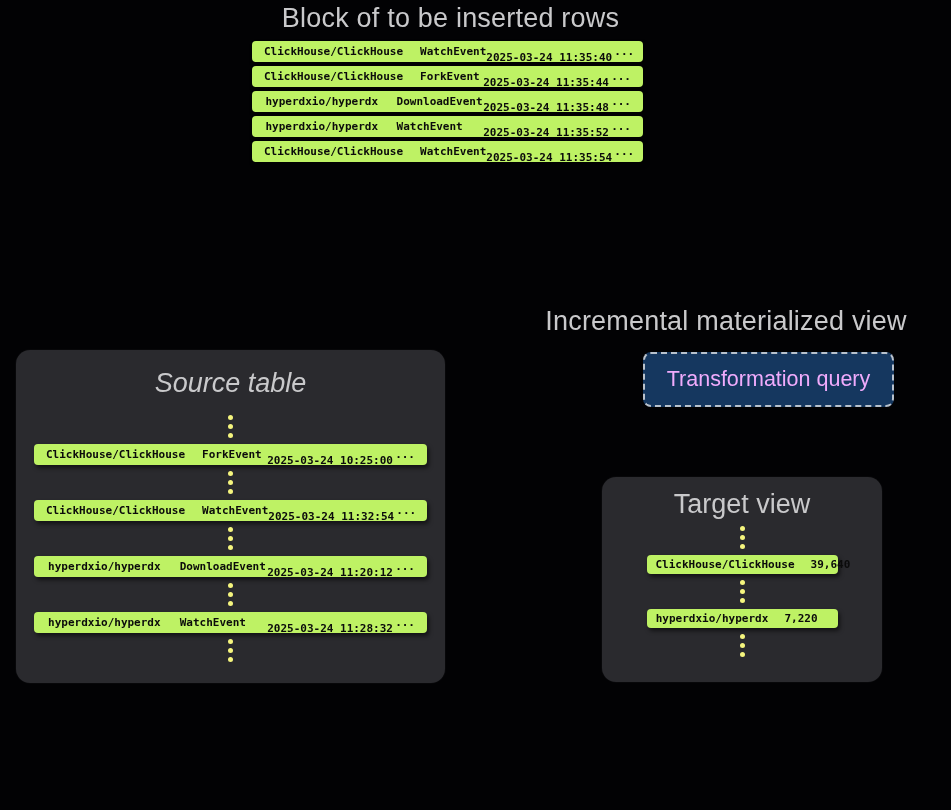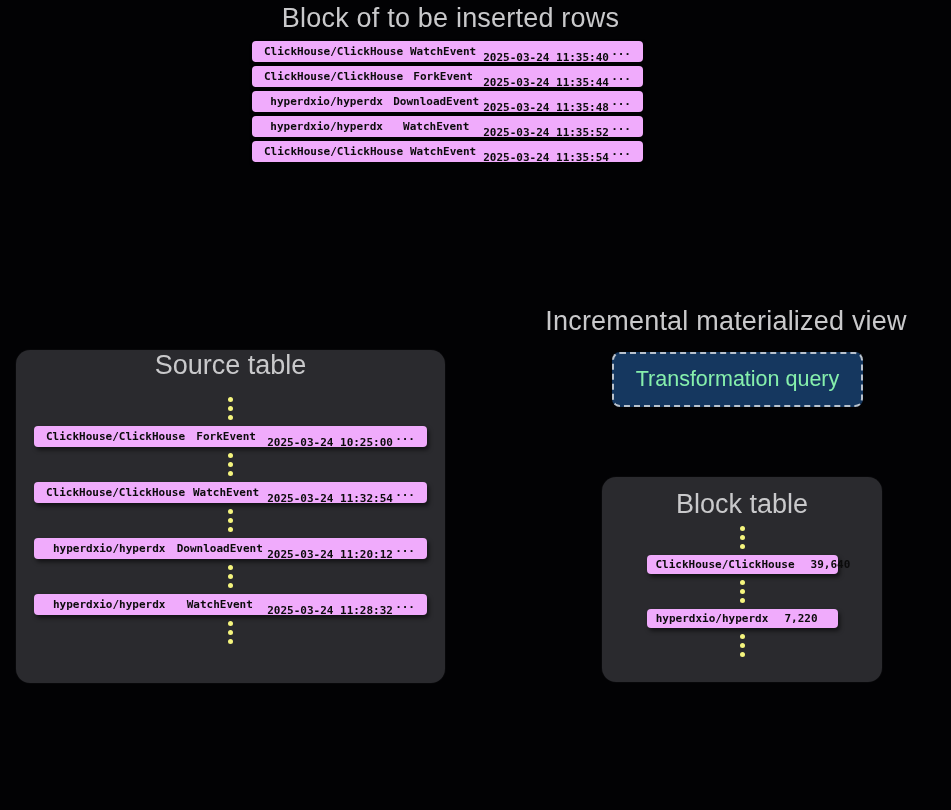--- a/index.html
+++ b/index.html
@@ -13,43 +13,43 @@
     text-align:center;letter-spacing:.2px;white-space:nowrap;
   }
   .panel{
     position:absolute;background:#2a2a2e;border-radius:14px;
     box-shadow:0 0 0 1px rgba(255,255,255,.025);
   }
   .panel-title{
     color:#c9c9cb;font-size:27px;font-weight:400;text-align:center;white-space:nowrap;
   }
   .yrow{
-    background:#f0abfc;color:#0b0b0b;border-radius:4px;
+    background:#bef264;color:#0b0b0b;border-radius:4px;
     font-family:"DejaVu Sans Mono", monospace;font-weight:bold;font-size:11px;
     display:flex;align-items:center;box-sizing:border-box;
     box-shadow:2px 3px 4px rgba(0,0,0,.55);white-space:nowrap;
   }
   .yrow .repo{flex:1.2;text-align:center;}
-  .yrow .event{flex:.9;text-align:center;}
+  .yrow .event{flex:.9;padding-left:17px;}
   .yrow .ts{flex:1.15;text-align:center;margin-top:12px;}
   .yrow .more{flex:0 0 22px;text-align:right;}
   .rows-stack{position:absolute;display:flex;flex-direction:column;gap:4px;}
   .rows-stack .yrow{height:21px;padding:0 12px;}
   .flow{display:flex;flex-direction:column;align-items:center;gap:4px;}
   .dots{display:flex;flex-direction:column;align-items:center;gap:4px;padding:2px 0;}
   .dot{width:5px;height:5px;border-radius:50%;background:#f5f57e;}
   .src-row{width:393px;height:21px;padding:0 12px;}
   .tgt-row{width:191px;height:19px;padding:0 9px;}
   .tgt-row .repo{flex:1;text-align:center;}
   .tgt-row .count{flex:0 0 44px;text-align:left;padding-left:16px;}
   .mv-button{
-    position:absolute;left:612px;top:352px;width:251px;height:55px;
+    position:absolute;left:643px;top:352px;width:251px;height:55px;
     background:#15375f;border:2px dashed #b9c2cd;border-radius:8px;
     box-sizing:border-box;display:flex;align-items:center;justify-content:center;
-    color:#86efac;font-size:21.5px;cursor:pointer;
+    color:#f0abfc;font-size:21.5px;cursor:pointer;
   }
 </style>
 </head>
 <body>
 
 <div class="sec-title" style="left:255px;top:3px;width:391px;">Block of to be inserted rows</div>
 
 <div class="rows-stack" style="left:252px;top:41px;width:391px;">
   <div class="yrow">
     <span class="repo">ClickHouse/ClickHouse</span>
@@ -77,21 +77,21 @@
   </div>
   <div class="yrow">
     <span class="repo">ClickHouse/ClickHouse</span>
     <span class="event">WatchEvent</span>
     <span class="ts">2025-03-24 11:35:54</span>
     <span class="more">...</span>
   </div>
 </div>
 
 <div class="panel" style="left:16px;top:350px;width:429px;height:333px;">
-  <div class="panel-title" style="">Source table</div>
+  <div class="panel-title" style="margin-top:18px;font-style:italic;">Source table</div>
   <div class="flow" style="margin-top:14px;">
     <div class="dots">
         <span class="dot"></span>
         <span class="dot"></span>
         <span class="dot"></span>
       </div>
     <div class="yrow src-row">
       <span class="repo">ClickHouse/ClickHouse</span>
       <span class="event">ForkEvent</span>
       <span class="ts">2025-03-24 10:25:00</span>
@@ -138,21 +138,21 @@
   </div>
 </div>
 
 <div class="sec-title" style="left:516px;top:306px;width:420px;">Incremental materialized view</div>
 
 <div class="mv-button">
   <span>Transformation query</span>
 </div>
 
 <div class="panel" style="left:602px;top:477px;width:280px;height:205px;">
-  <div class="panel-title" style="margin-top:12px;">Block table</div>
+  <div class="panel-title" style="margin-top:12px;">Target view</div>
   <div class="flow" style="margin-top:4px;">
     <div class="dots">
         <span class="dot"></span>
         <span class="dot"></span>
         <span class="dot"></span>
       </div>
     <div class="yrow tgt-row">
       <span class="repo">ClickHouse/ClickHouse</span>
       <span class="count">39,640</span>
     </div>

